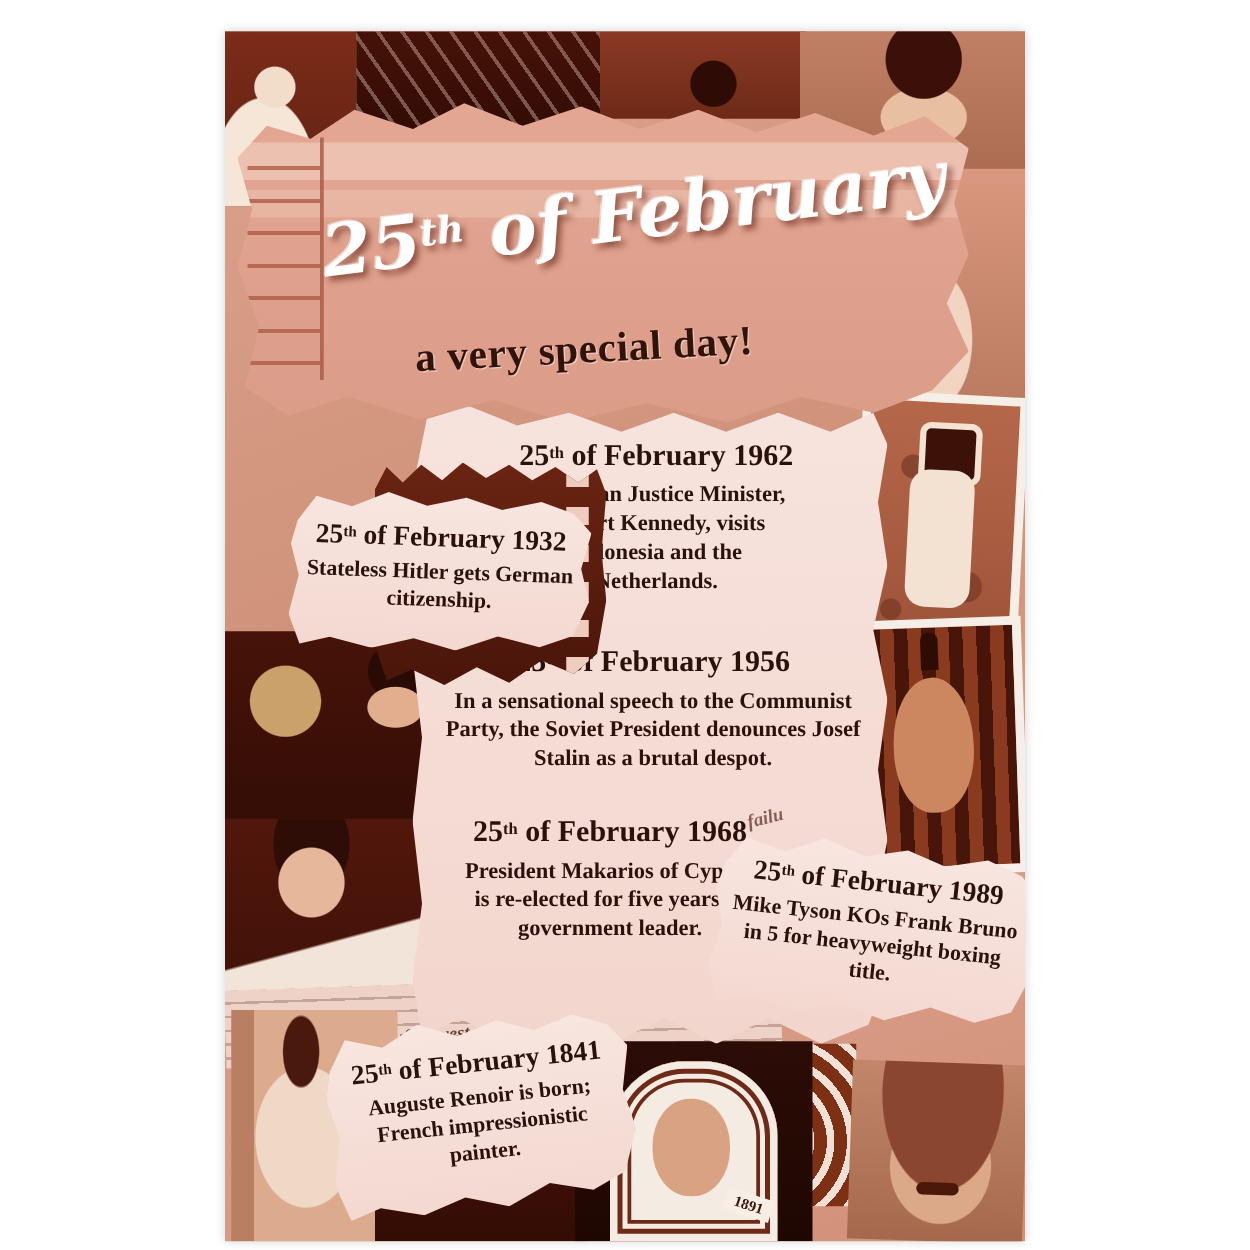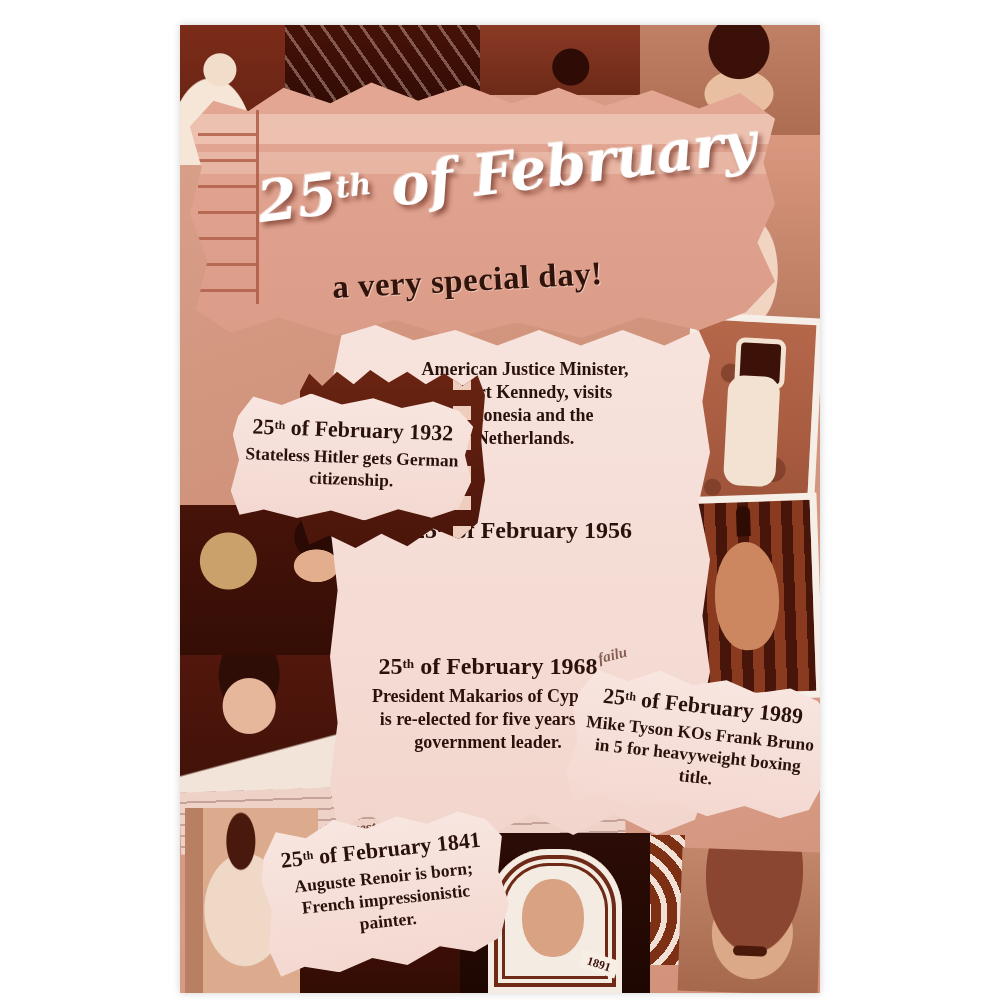--- a/index.html
+++ b/index.html
@@ -187,25 +187,27 @@
     <div class="band1"></div>
     <div class="band2"></div>
     <div class="ruled"></div>
     <div class="title"><span>25</span><span class="sup">th</span><span> of February</span></div>
     <div class="subtitle">a very special day!</div>
   </div>
 
   <div class="big-paper torn-b"></div>
 
   <div class="ev ev-1962">
+    <div class="ev-head"><span>25</span><span class="sup">th</span><span> of February 1962</span></div>
     <div class="ev-body">American Justice Minister, Robert Kennedy, visits Indonesia and the Netherlands.</div>
   </div>
 
   <div class="ev ev-1956">
     <div class="ev-head"><span>25</span><span class="sup">th</span><span> of February 1956</span></div>
+    <div class="ev-body">In a sensational speech to the Communist Party, the Soviet President denounces Josef Stalin as a brutal despot.</div>
   </div>
 
   <div class="ev ev-1968">
     <div class="ev-head"><span>25</span><span class="sup">th</span><span> of February 1968</span></div>
     <div class="ev-body">President Makarios of Cyprus is re-elected for five years as government leader.</div>
   </div>
 
   <div class="film-strip"></div>
   <div class="scrap scrap-1932 torn-c">
     <div class="s-head"><span>25</span><span class="sup">th</span><span> of February 1932</span></div>

